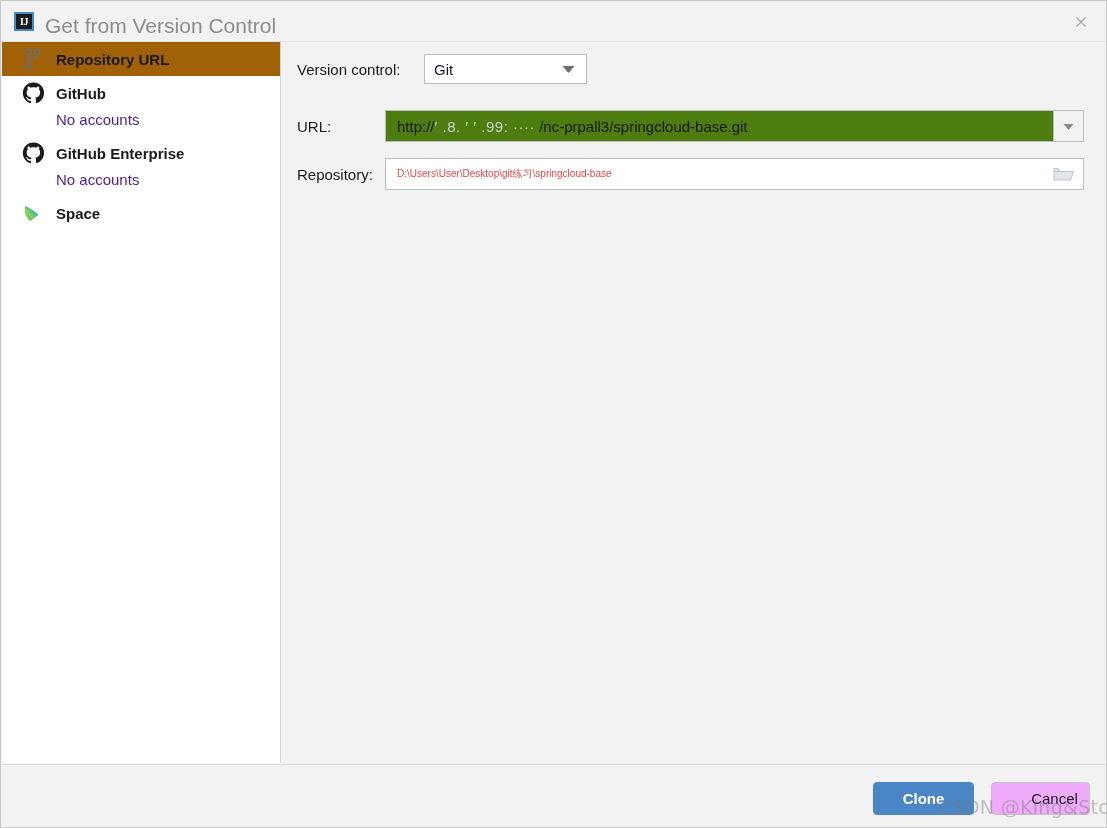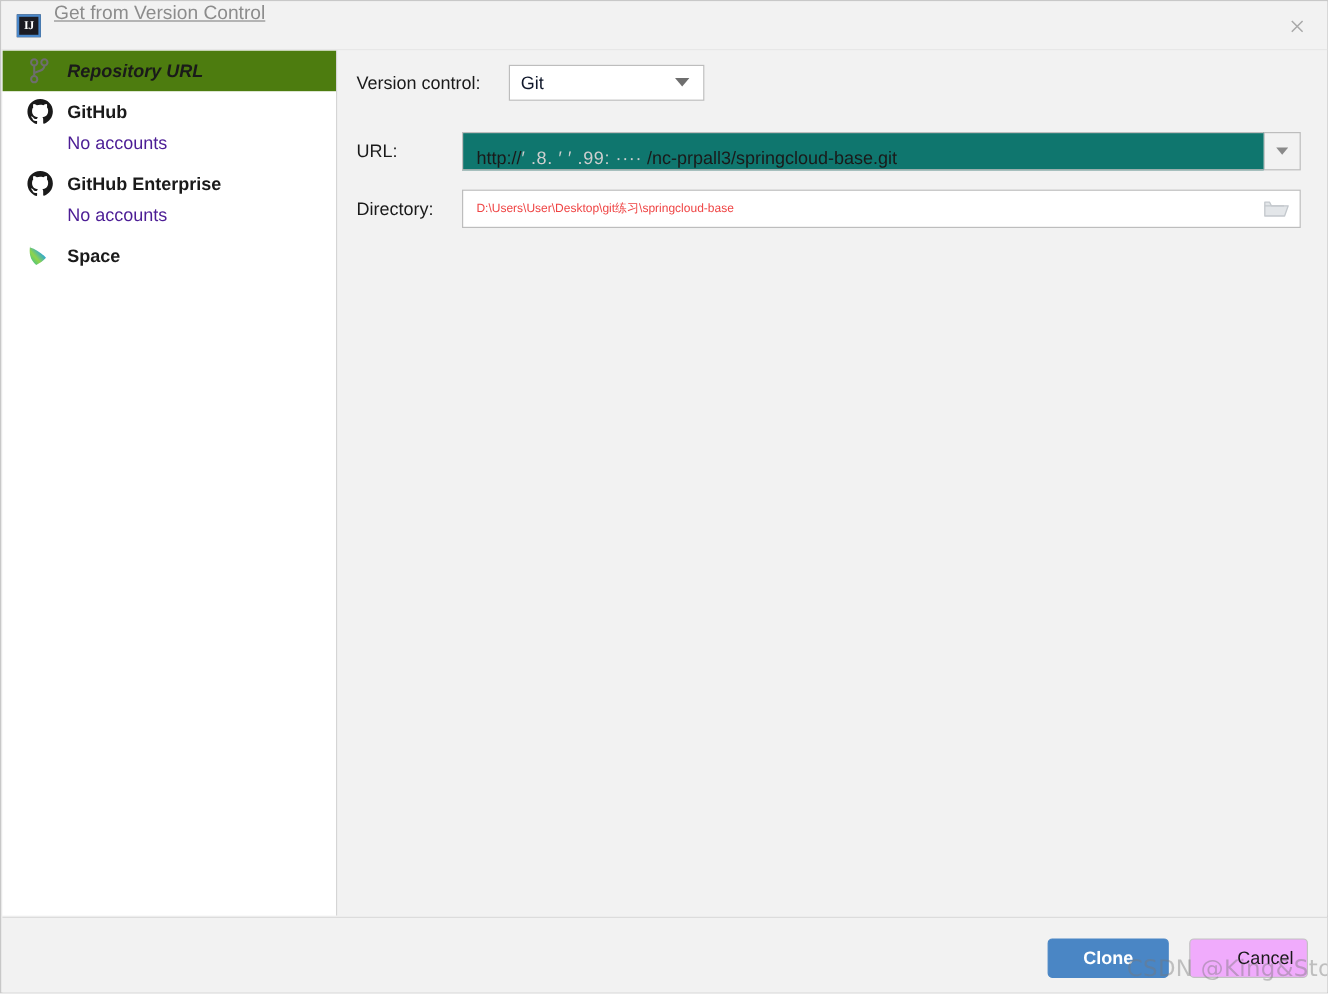--- a/index.html
+++ b/index.html
@@ -46,26 +46,25 @@
   .title-icon span {
     color: #ffffff;
     font-size: 10px;
     font-weight: bold;
     line-height: 1;
     letter-spacing: -0.5px;
     font-family: "Liberation Serif", serif;
   }
   .title-text {
     position: absolute;
-    left: 44px; top: 1px;
-    font-size: 16px;
+    left: 44px; top: 15px;
+    font-size: 21px;
     color: #8c8c8c;
     line-height: 20px;
     white-space: nowrap;
-    text-decoration: underline;
   }
   .close-btn {
     position: absolute;
     right: 10px; top: 6px;
     width: 34px; height: 30px;
     display: flex;
     align-items: center;
     justify-content: center;
     cursor: pointer;
   }
@@ -81,22 +80,21 @@
     border-right: 1px solid #d5d5d5;
     box-sizing: border-box;
     overflow: hidden;
   }
   .side-item {
     position: relative;
     padding: 0 0 0 18px;
     box-sizing: border-box;
   }
   .side-item.selected {
-    background: #4d7c0f;
-    font-style: italic;
+    background: #a16207;
   }
   .side-row {
     display: flex;
     align-items: center;
     height: 34px;
   }
   .side-icon {
     width: 26px;
     height: 26px;
     flex: 0 0 26px;
@@ -174,26 +172,26 @@
 
   
   .url-group {
     display: flex;
     align-items: stretch;
     width: 699px;
     height: 32px;
   }
   .url-input {
     flex: 1 1 auto;
-    background: #0f766e;
+    background: #4d7c0f;
     border: 1px solid #bdbdbd;
     border-right: none;
     box-sizing: border-box;
     display: flex;
-    align-items: flex-end;
+    align-items: center;
     overflow: hidden;
     position: relative;
   }
   .url-text {
     font-size: 15px;
     color: #1a1a1a;
     padding-left: 11px;
     white-space: nowrap;
   }
   .url-text .redacted {
@@ -395,21 +393,21 @@
           <span>
             <svg width="11" height="8" viewBox="0 0 11 8" aria-hidden="true">
               <path d="M0.5 1 L10.5 1 L5.5 7 Z" fill="#8a8a8a"></path>
             </svg>
           </span>
         </div>
       </div>
     </div>
 
     <div class="form-row row-dir">
-      <div class="field-label lbl-dir">Directory:</div>
+      <div class="field-label lbl-dir">Repository:</div>
       <div class="dir-group">
         <div class="dir-input">
           <div class="dir-text">D:\Users\User\Desktop\git练习\springcloud-base</div>
         </div>
         <div class="dir-browse">
           <svg width="22" height="18" viewBox="0 0 22 18" aria-hidden="true">
             <path d="M1 3.5 L1 15 L17.5 15 L20.5 6.5 L6.5 6.5 L5 3.5 Z" fill="#e3e6e9" stroke="#c3c8cd" stroke-width="1.1" stroke-linejoin="round"></path>
             <path d="M1 6.5 L17 6.5" stroke="#c3c8cd" stroke-width="1.1" fill="none"></path>
           </svg>
         </div>

